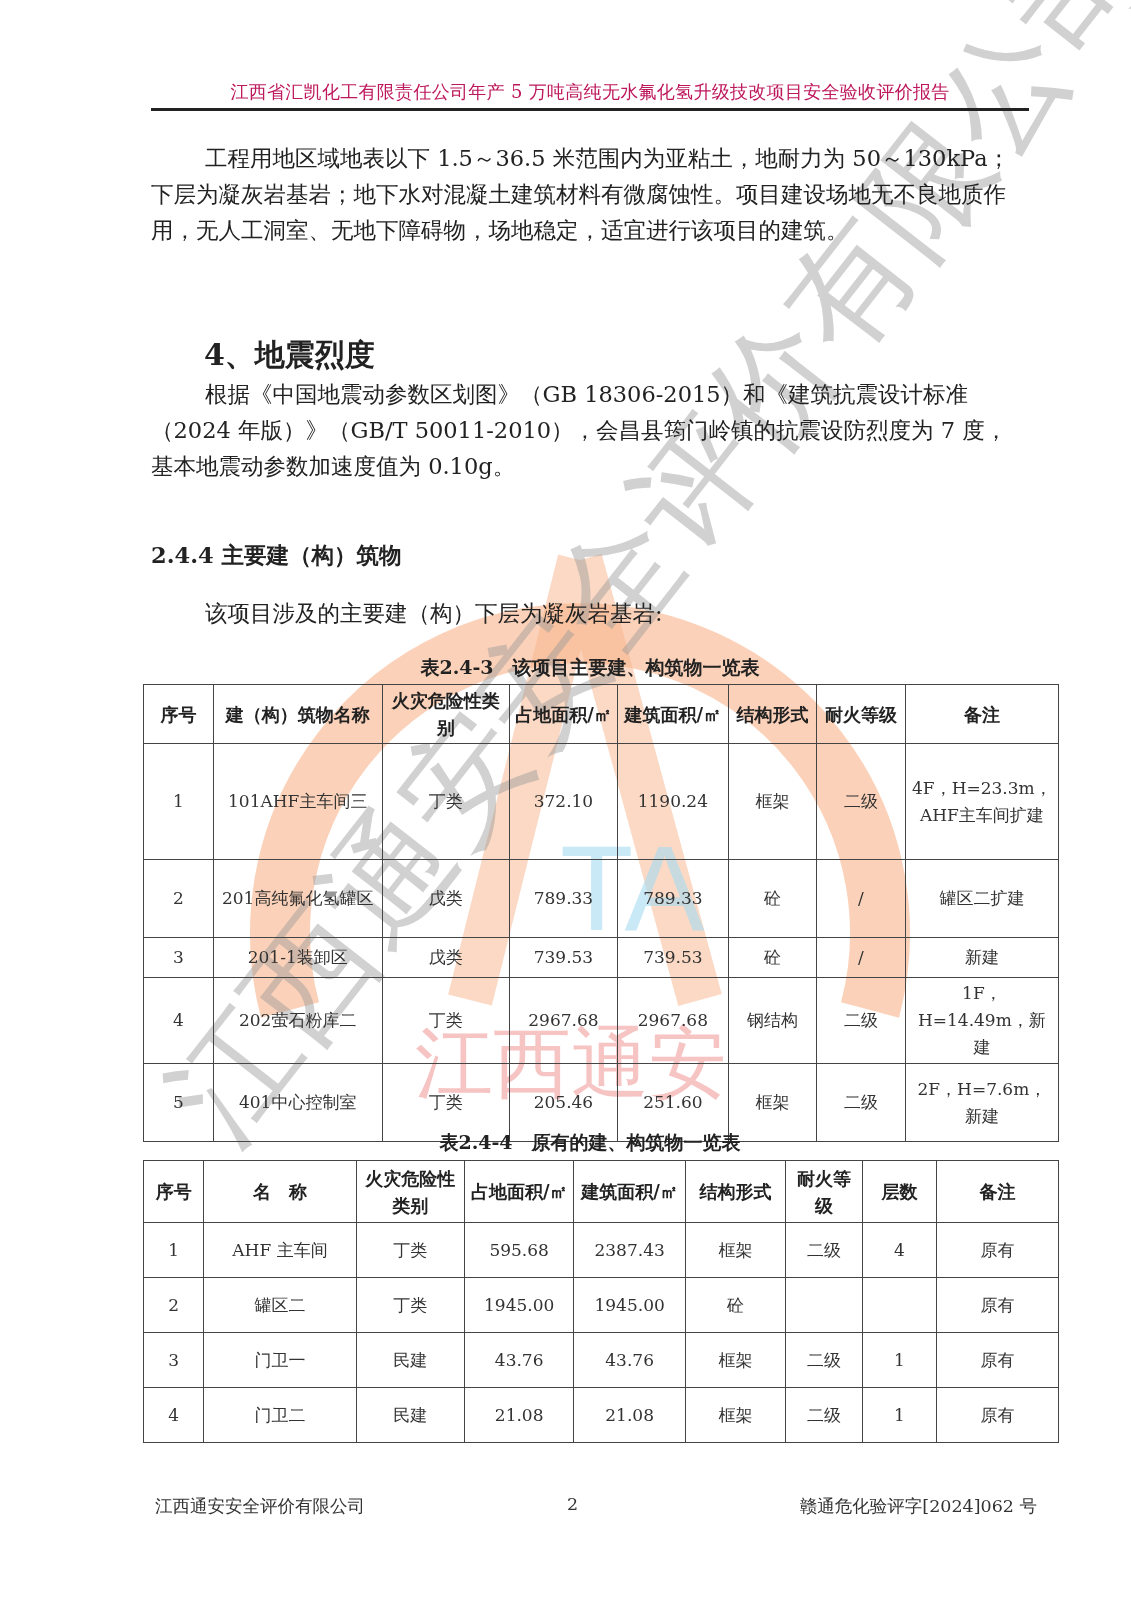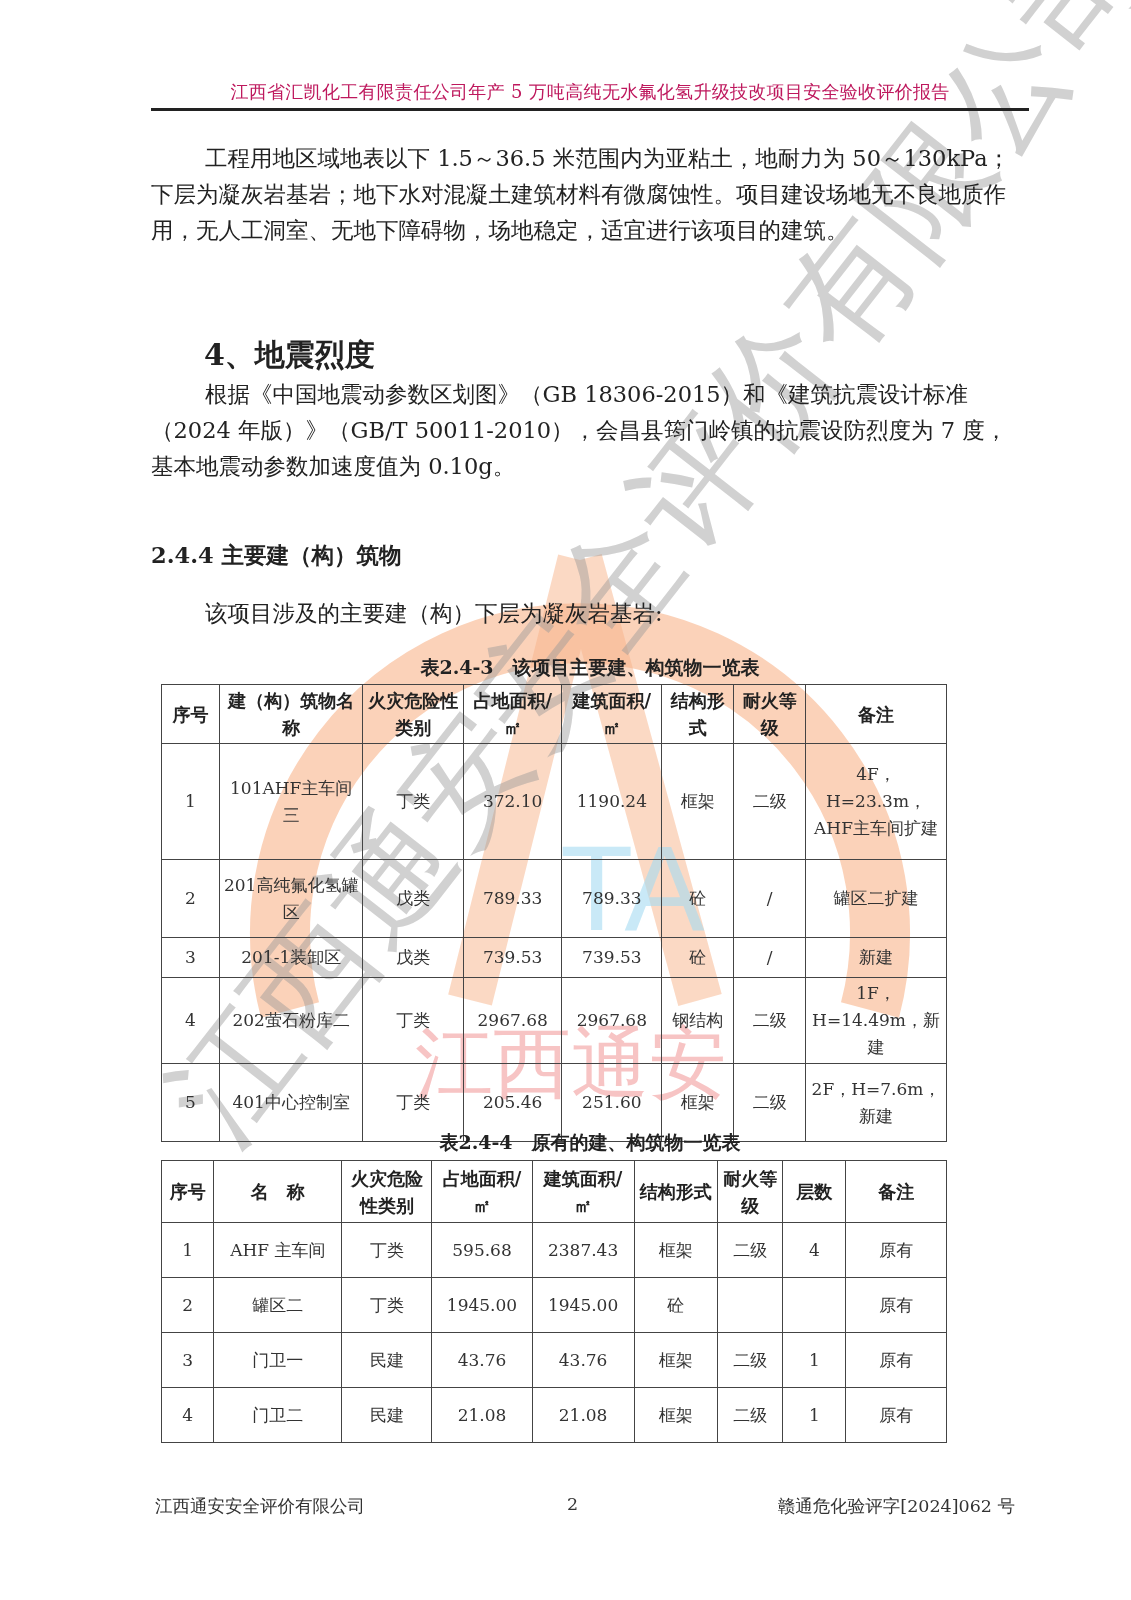--- a/index.html
+++ b/index.html
@@ -6,21 +6,21 @@
   body { width:1131px; height:1600px; position:relative; overflow:hidden;
          font-family:"DejaVu Serif","Liberation Serif",serif; color:#222; }
   .page-header { position:absolute; left:151px; top:80px; width:878px; text-align:center;
          font-size:18px; color:#be185d; letter-spacing:0.3px; }
   .header-rule { position:absolute; left:151px; top:108px; width:878px; height:3px; background:#222; }
   .para { position:absolute; left:151px; width:878px; font-size:22.5px; line-height:36px; color:#222; }
   .indent { text-indent:54px; }
   .heading4 { position:absolute; left:204px; font-size:30px; font-weight:bold; color:#222; }
   .sect-heading { position:absolute; left:151px; font-size:22.5px; font-weight:bold; color:#222; }
   .caption { position:absolute; left:151px; width:878px; text-align:center; font-size:19px; font-weight:bold; color:#222; }
-  table { position:absolute; left:161px; width:786px; border-collapse:collapse; font-size:17px; color:#333; }
+  table { position:absolute; left:143px; width:916px; border-collapse:collapse; font-size:17px; color:#333; }
   td, th { border:1px solid #444; text-align:center; vertical-align:middle; padding:2px 4px; line-height:27px; }
   th { font-weight:bold; font-size:18px; color:#222; }
   .page-footer { position:absolute; top:1494px; font-size:17.5px; color:#333; }
   .wm { position:absolute; pointer-events:none; }
 </style>
 </head>
 <body>
 
 <svg class="wm" style="left:0;top:0;" width="1131" height="1600">
   <path d="M290,1010 A300,300 0 1 1 870,1010" fill="none" stroke="#f8b48b" stroke-width="60" opacity="0.6"></path>
@@ -182,13 +182,13 @@
     <td>框架</td>
     <td>二级</td>
     <td>1</td>
     <td>原有</td>
   </tr>
 </tbody>
   </table>
 
 <div class="page-footer" style="left:155px;">江西通安安全评价有限公司</div>
 <div class="page-footer" style="left:567px;">2</div>
-<div class="page-footer" style="right:116px;margin-left:15px;">赣通危化验评字[2024]062 号</div>
+<div class="page-footer" style="right:94px;margin-left:15px;">赣通危化验评字[2024]062 号</div>
 
 </body></html>

